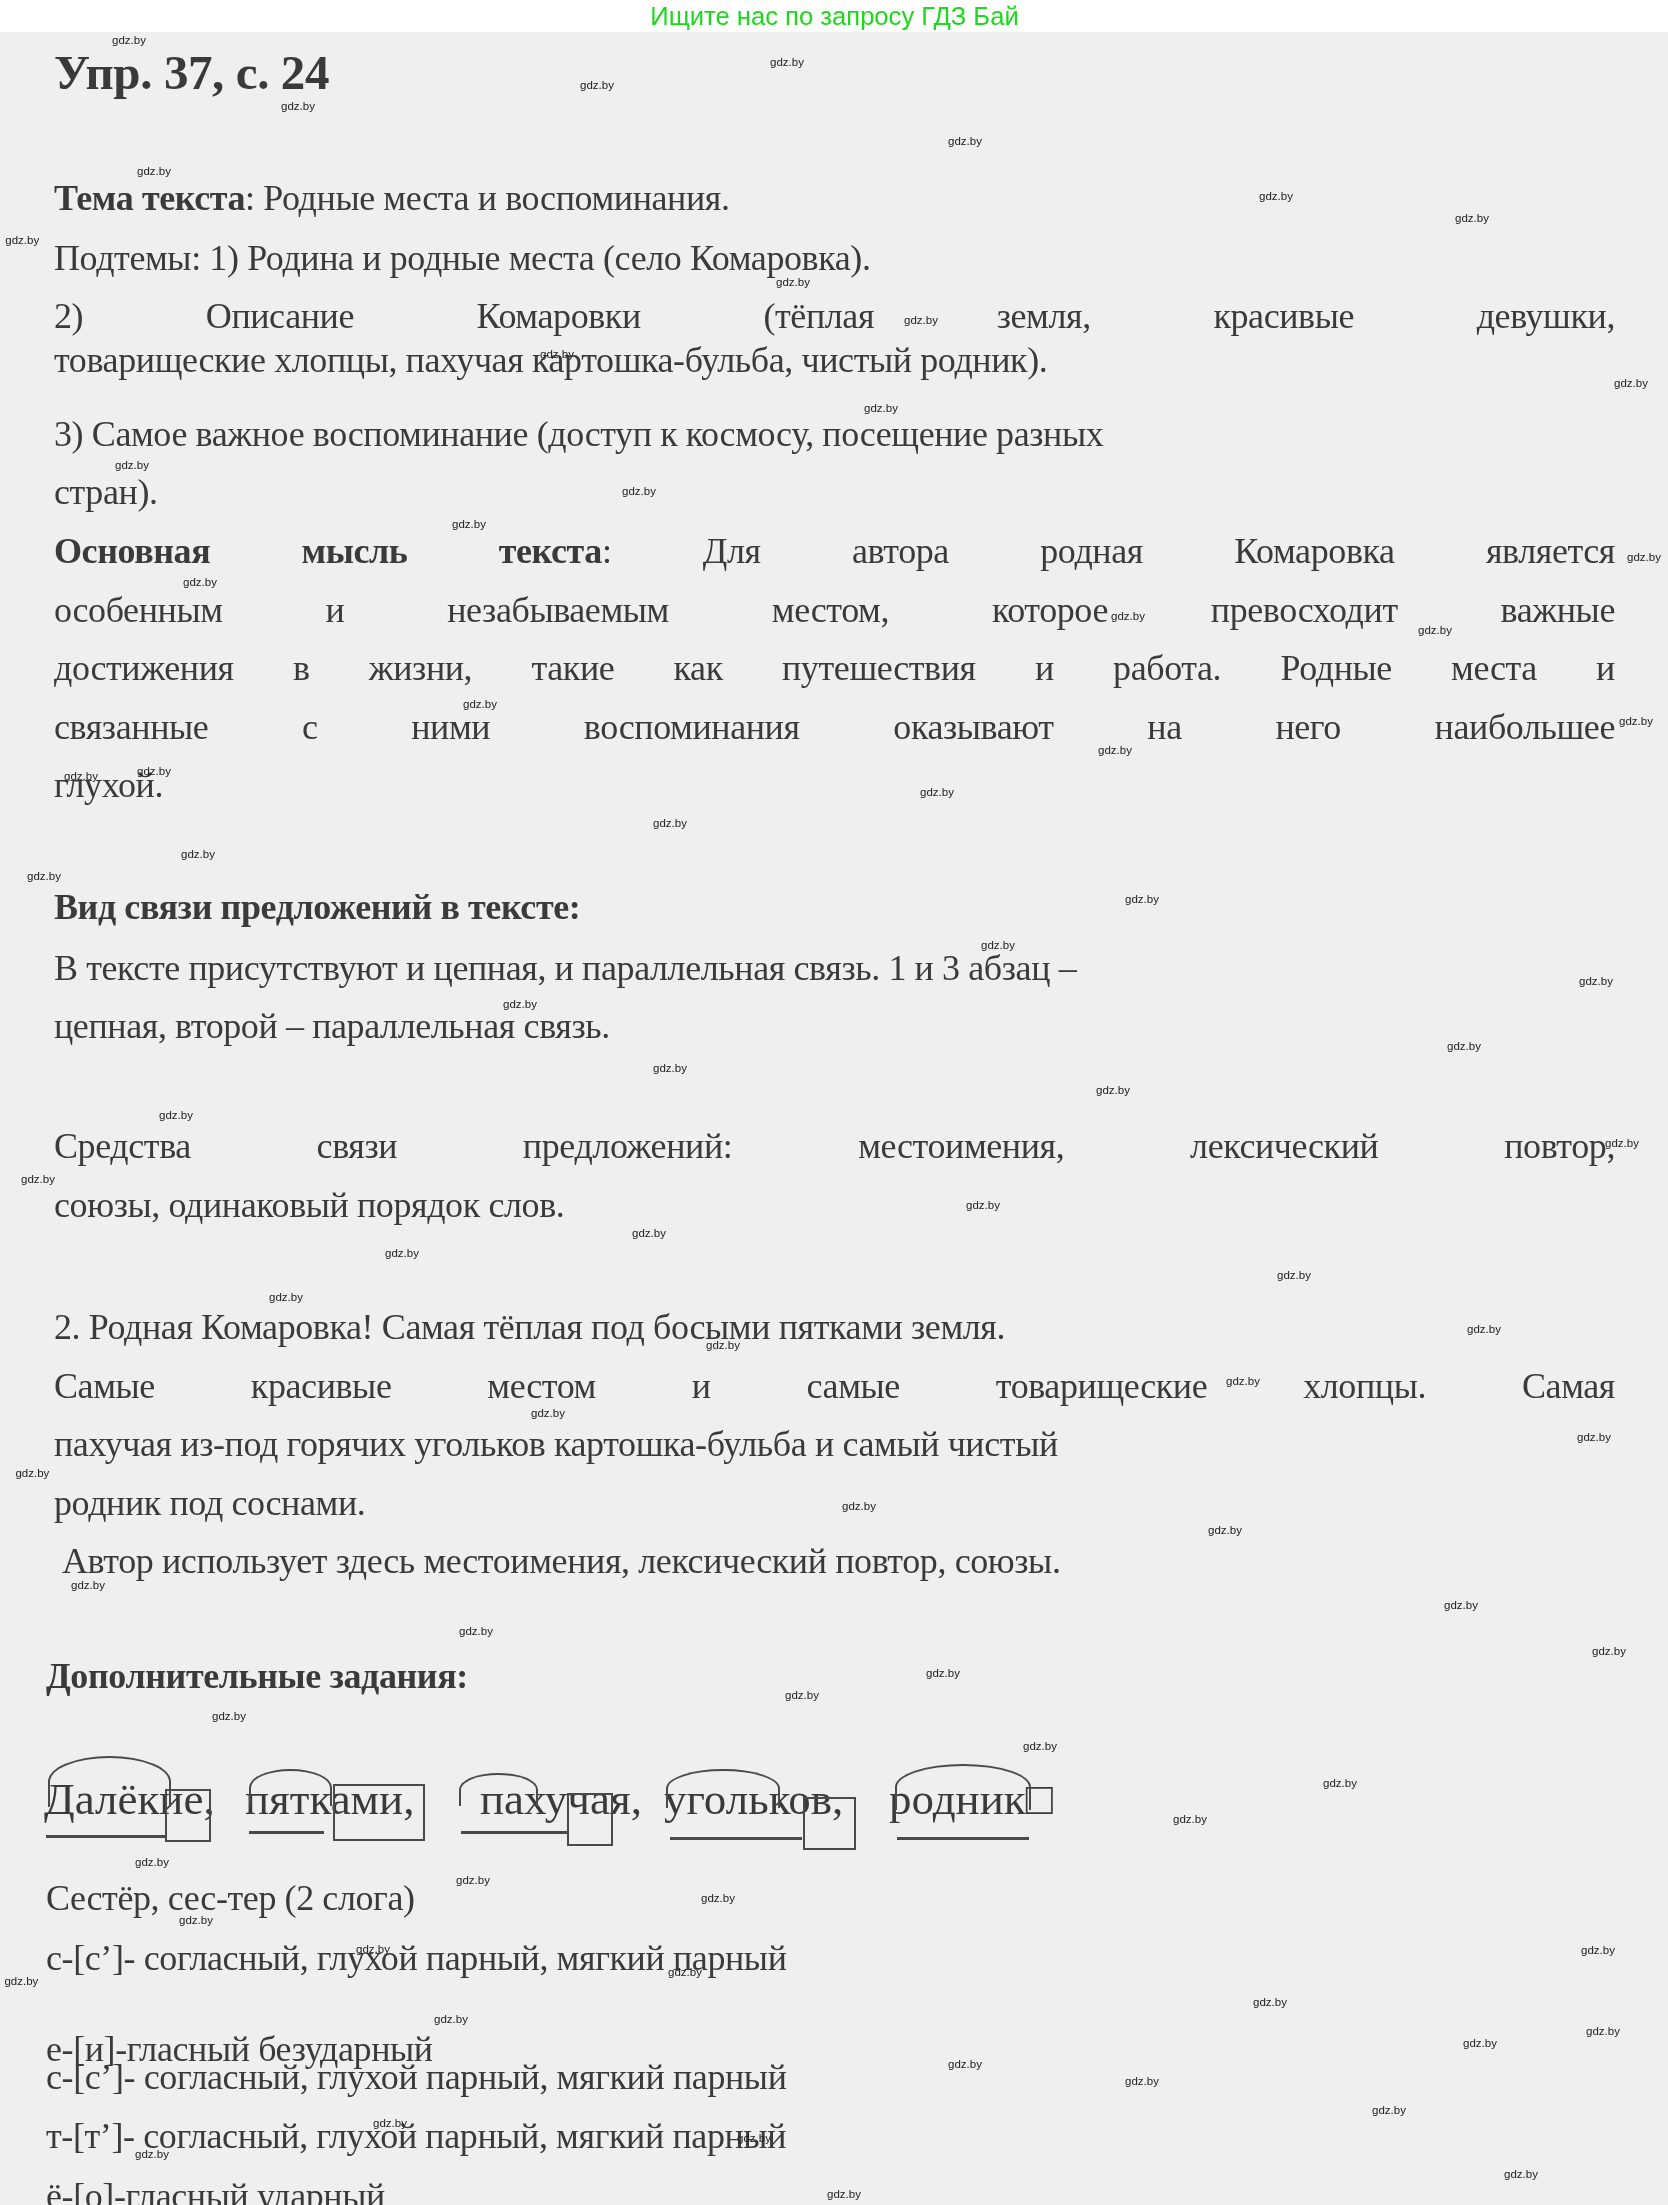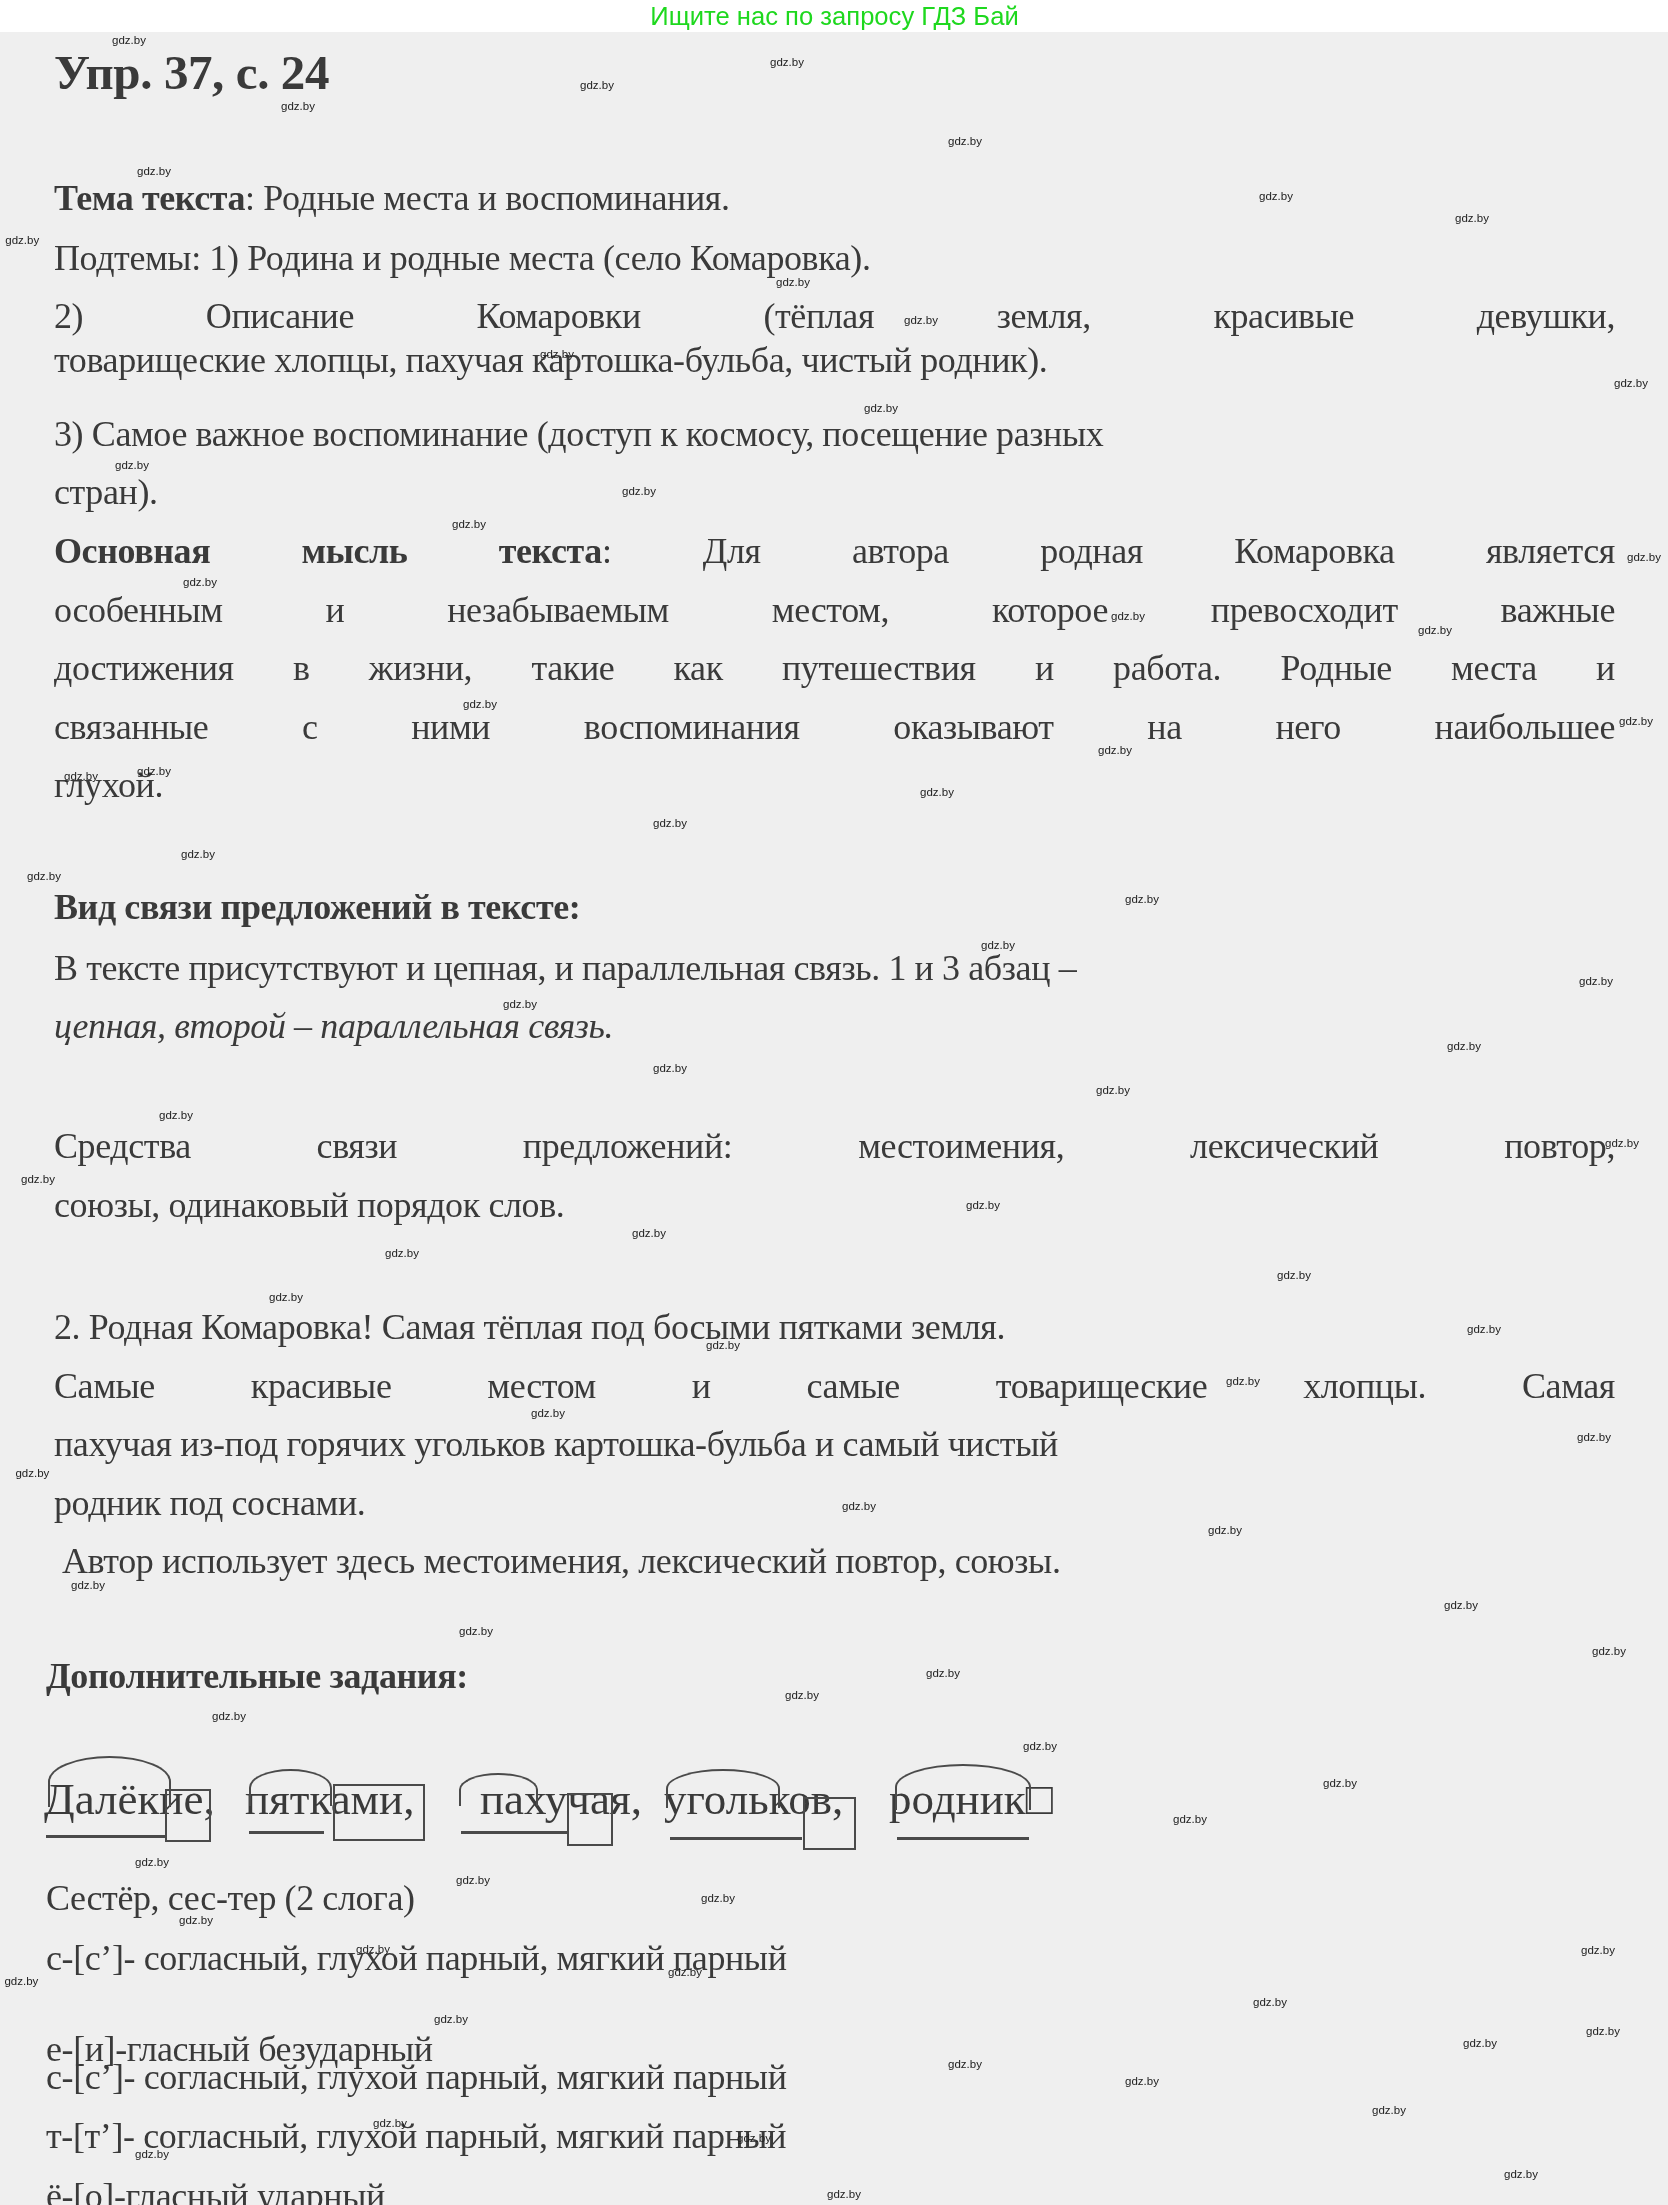--- a/index.html
+++ b/index.html
@@ -60,21 +60,21 @@
 <div class="ln just" style="top:525px;">
   <span class="bold">Основная мысль текста</span><span>: Для автора родная Комаровка является</span>
 </div>
 <div class="ln just" style="top:584px;">особенным и незабываемым местом, которое превосходит важные</div>
 <div class="ln just" style="top:642px;">достижения в жизни, такие как путешествия и работа. Родные места и</div>
 <div class="ln just" style="top:701px;">связанные с ними воспоминания оказывают на него наибольшее</div>
 <div class="ln" style="top:759px;">глухой.</div>
 
 <div class="ln bold" style="top:881px;">Вид связи предложений в тексте:</div>
 <div class="ln" style="top:942px;">В тексте присутствуют и цепная, и параллельная связь. 1 и 3 абзац –</div>
-<div class="ln" style="top:1000px;font-style:italic;">цепная, второй – параллельная связь.</div>
+<div class="ln" style="top:1000px;">цепная, второй – параллельная связь.</div>
 
 <div class="ln just" style="top:1120px;">Средства связи предложений: местоимения, лексический повтор,</div>
 <div class="ln" style="top:1179px;">союзы, одинаковый порядок слов.</div>
 
 <div class="ln" style="top:1301px;">2. Родная Комаровка! Самая тёплая под босыми пятками земля.</div>
 <div class="ln just" style="top:1360px;">Самые красивые местом и самые товарищеские хлопцы. Самая</div>
 <div class="ln" style="top:1418px;">пахучая из-под горячих угольков картошка-бульба и самый чистый</div>
 <div class="ln" style="top:1477px;">родник под соснами.</div>
 <div class="ln" style="top:1535px; left:62px;">Автор использует здесь местоимения, лексический повтор, союзы.</div>
 

